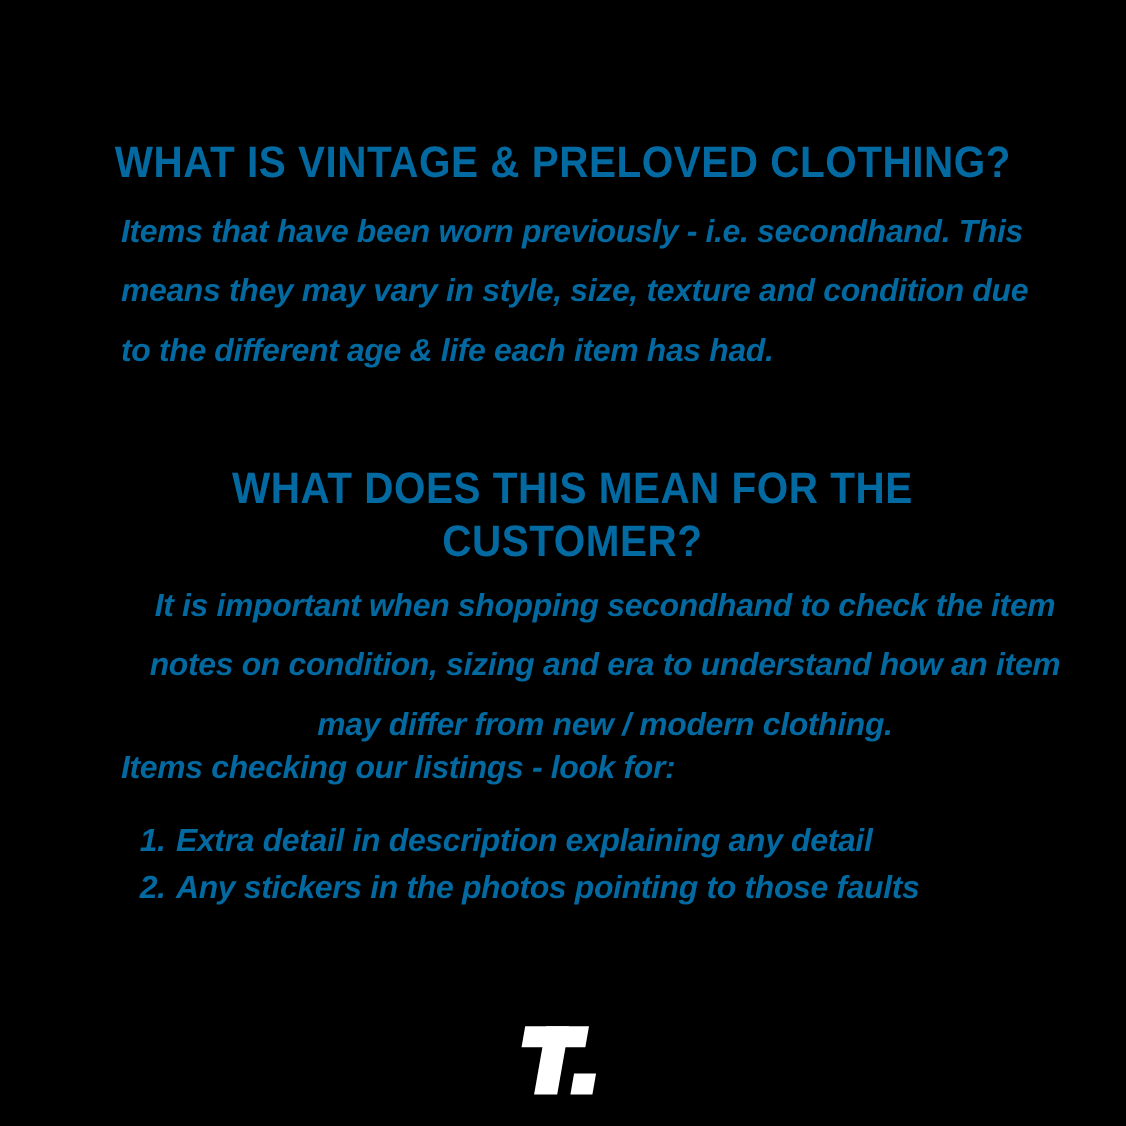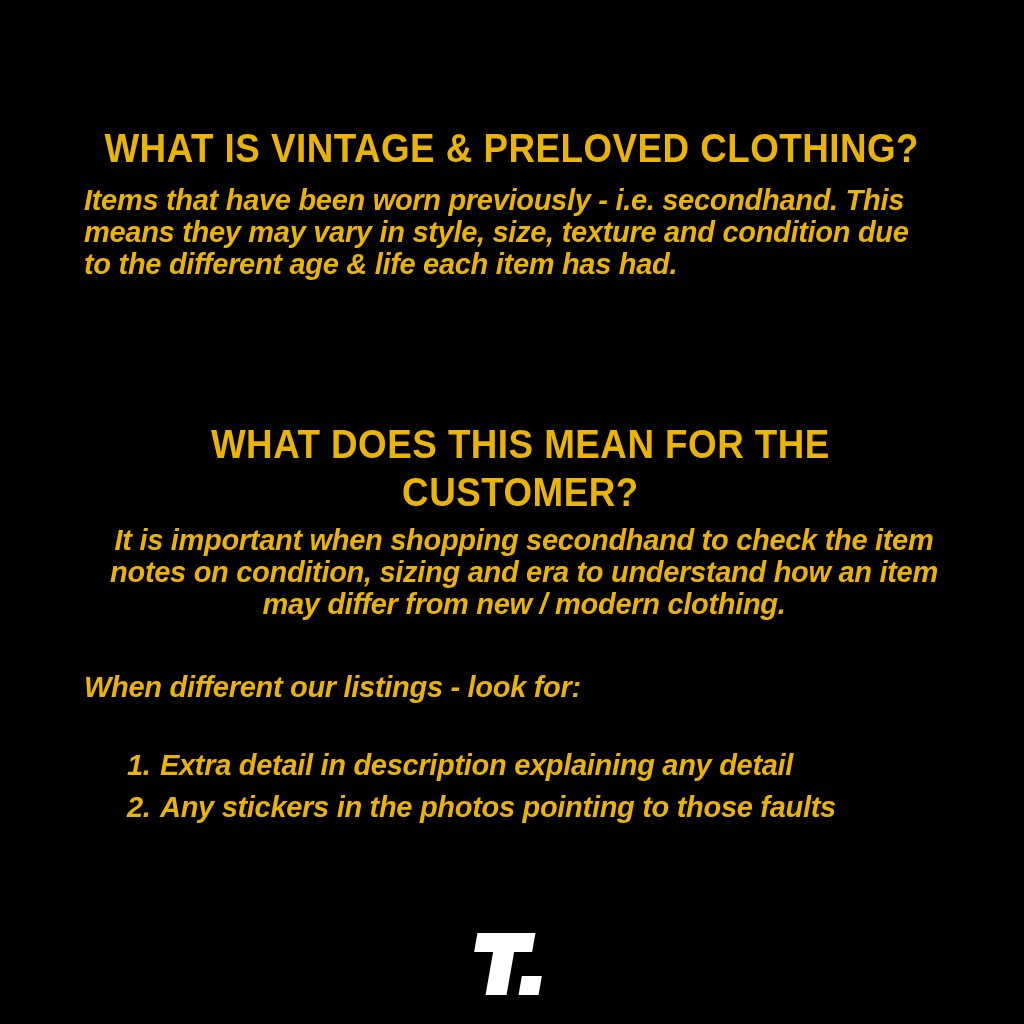--- a/index.html
+++ b/index.html
@@ -4,47 +4,47 @@
 <style>
   * { margin: 0; padding: 0; box-sizing: border-box; }
   html, body { background: #000; }
   .canvas {
     position: relative;
     width: 1024px;
     height: 1024px;
     background: #000000;
     overflow: hidden;
     font-family: "Liberation Sans", sans-serif;
-    color: #eab308;
+    color: #0369a1;
   }
   .heading {
     position: absolute;
     left: 0; right: 0;
     text-align: center;
     font-weight: 700;
     font-size: 40px;
     line-height: 48px;
     letter-spacing: 0.5px;
     white-space: pre-line;
   }
   .heading > span {
     display: inline-block;
     transform: scaleX(0.92);
     transform-origin: center top;
   }
   .title { top: 76px; }
   .subtitle { top: 372px; margin-left: 16px; }
   .bodytext {
     position: absolute;
-    left: 84px;
+    left: 110px;
     width: 880px;
     font-weight: 700;
     font-style: italic;
     font-size: 29px;
-    line-height: 32px;
+    line-height: 54px;
     letter-spacing: -0.3px;
     white-space: pre-line;
   }
   .intro { top: 184px; }
   .customer-info { top: 524px; text-align: center; }
   .listings-intro { top: 671px; }
   .checklist {
     position: absolute;
     left: 127px;
     top: 744px;
@@ -91,21 +91,21 @@
 
   <div class="heading subtitle">
     <span>WHAT DOES THIS MEAN FOR THE
 CUSTOMER?</span>
   </div>
 
   <div class="bodytext customer-info">It is important when shopping secondhand to check the item
 notes on condition, sizing and era to understand how an item
 may differ from new / modern clothing.</div>
 
-  <div class="bodytext listings-intro">When different our listings - look for:</div>
+  <div class="bodytext listings-intro">Items checking our listings - look for:</div>
 
   <div class="checklist">
     <div class="check-row">
       <span class="check-num">1.</span>
       <span class="check-text">Extra detail in description explaining any detail</span>
     </div>
     <div class="check-row">
       <span class="check-num">2.</span>
       <span class="check-text">Any stickers in the photos pointing to those faults</span>
     </div>

